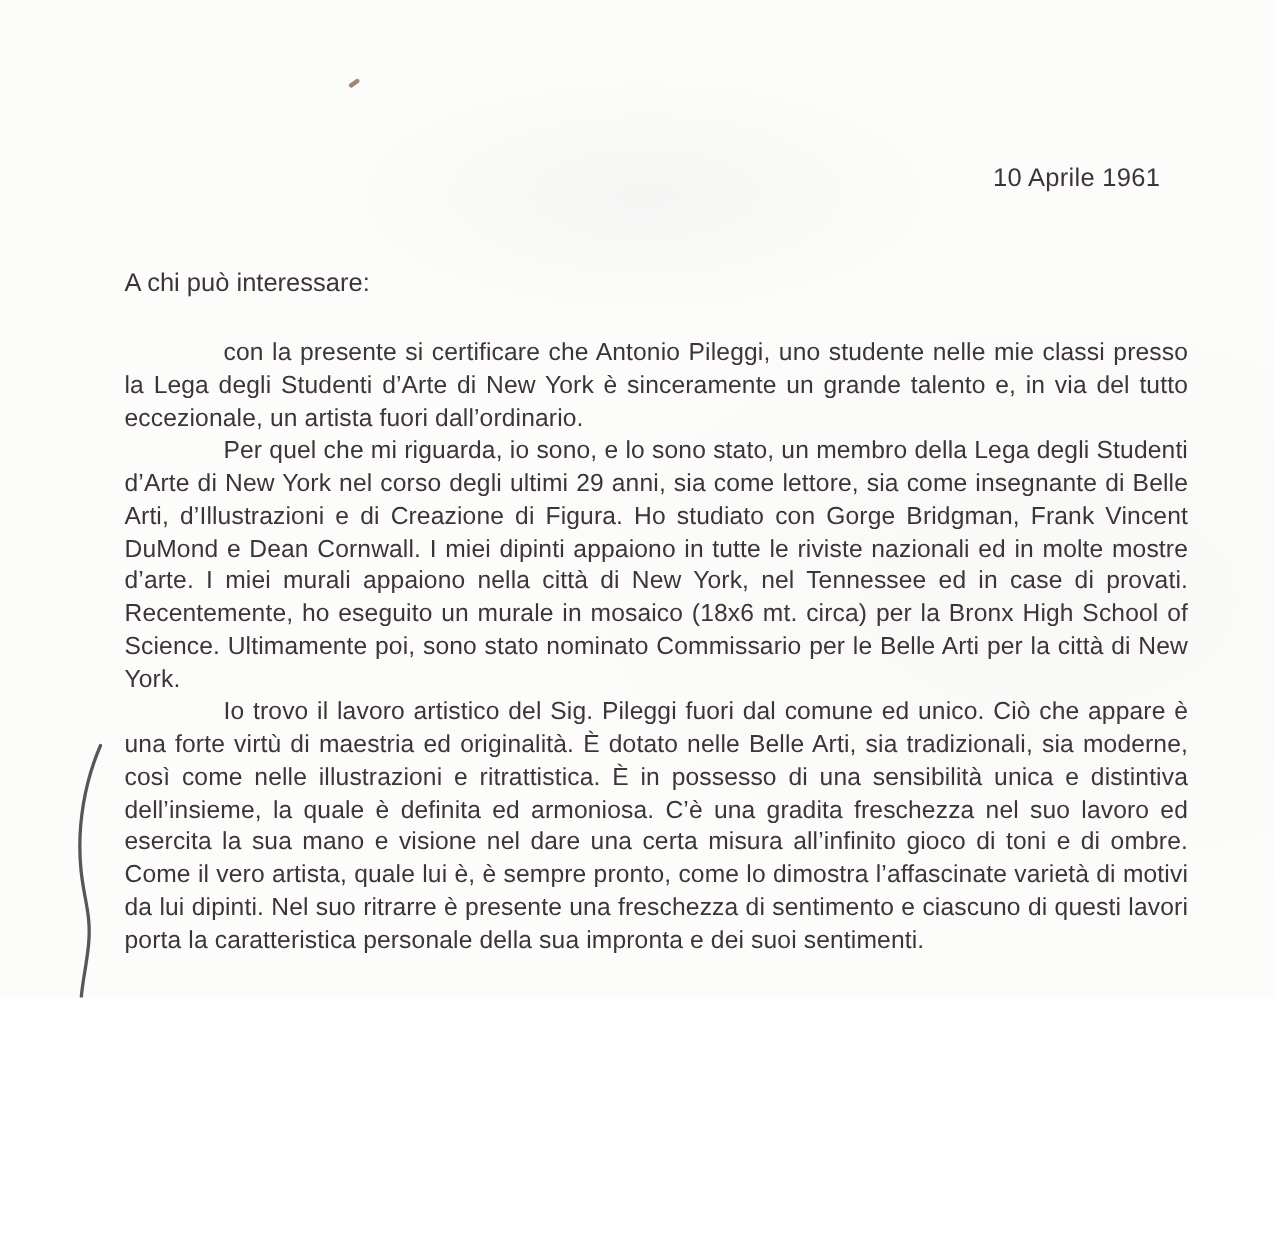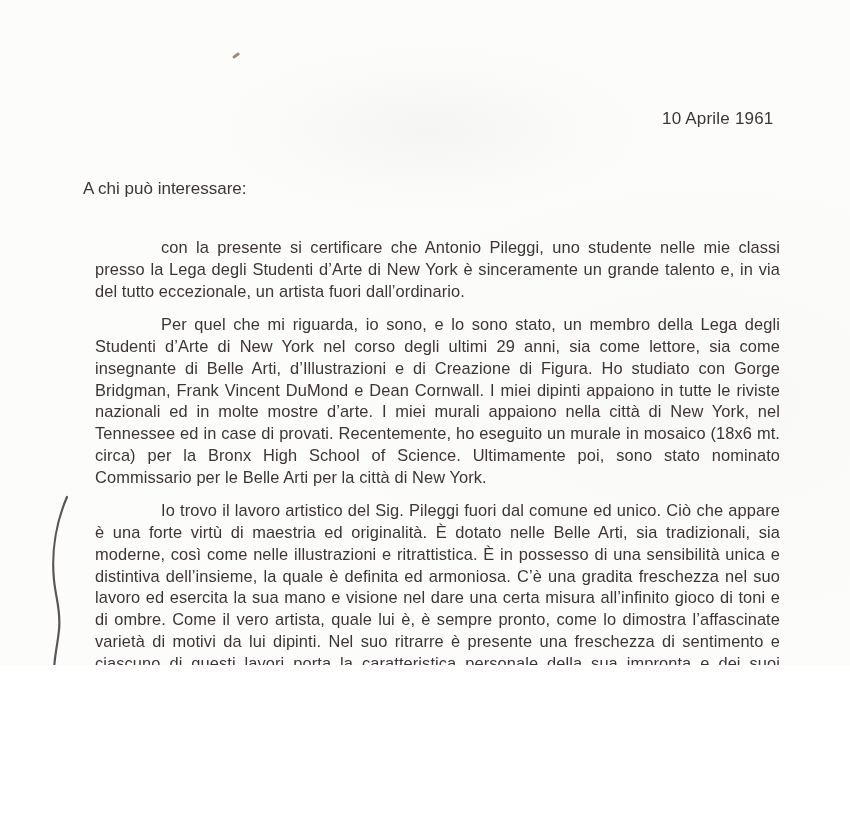--- a/index.html
+++ b/index.html
@@ -24,21 +24,21 @@
     font-size: 17px; letter-spacing: 0.2px;
   }
   .salutation {
     position: absolute; left: 83px; top: 179px;
     font-size: 17px;
   }
   .body-text {
     position: absolute; left: 83px; top: 225px; width: 709px;
   }
   .body-text p {
-    margin: 12px;
+    margin: 0;
     font-size: 16.4px;
     line-height: 21.75px;
     text-align: justify;
     text-indent: 66px;
     letter-spacing: 0.1px;
   }
   .firma {
     position: absolute; left: 596px; top: 761px;
     font-size: 19px;
     font-weight: bold;

